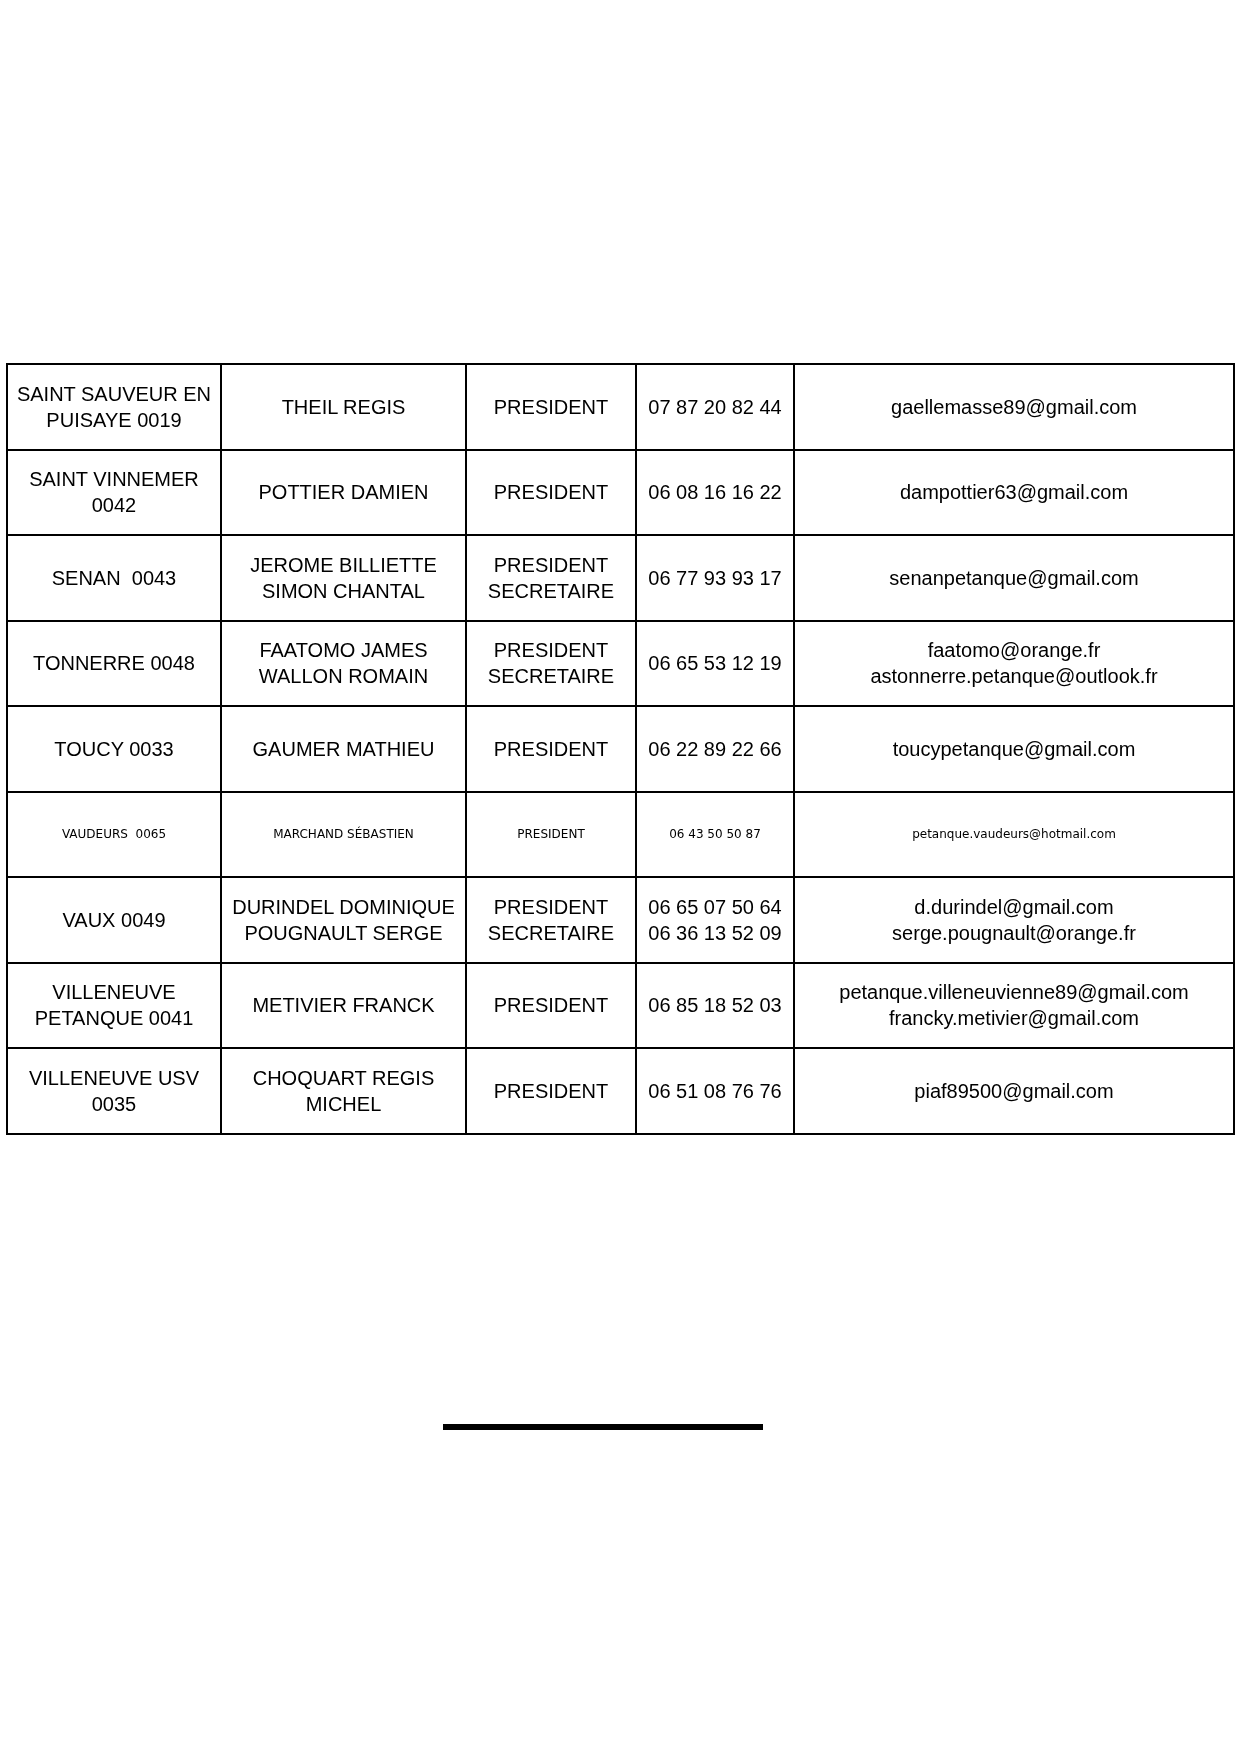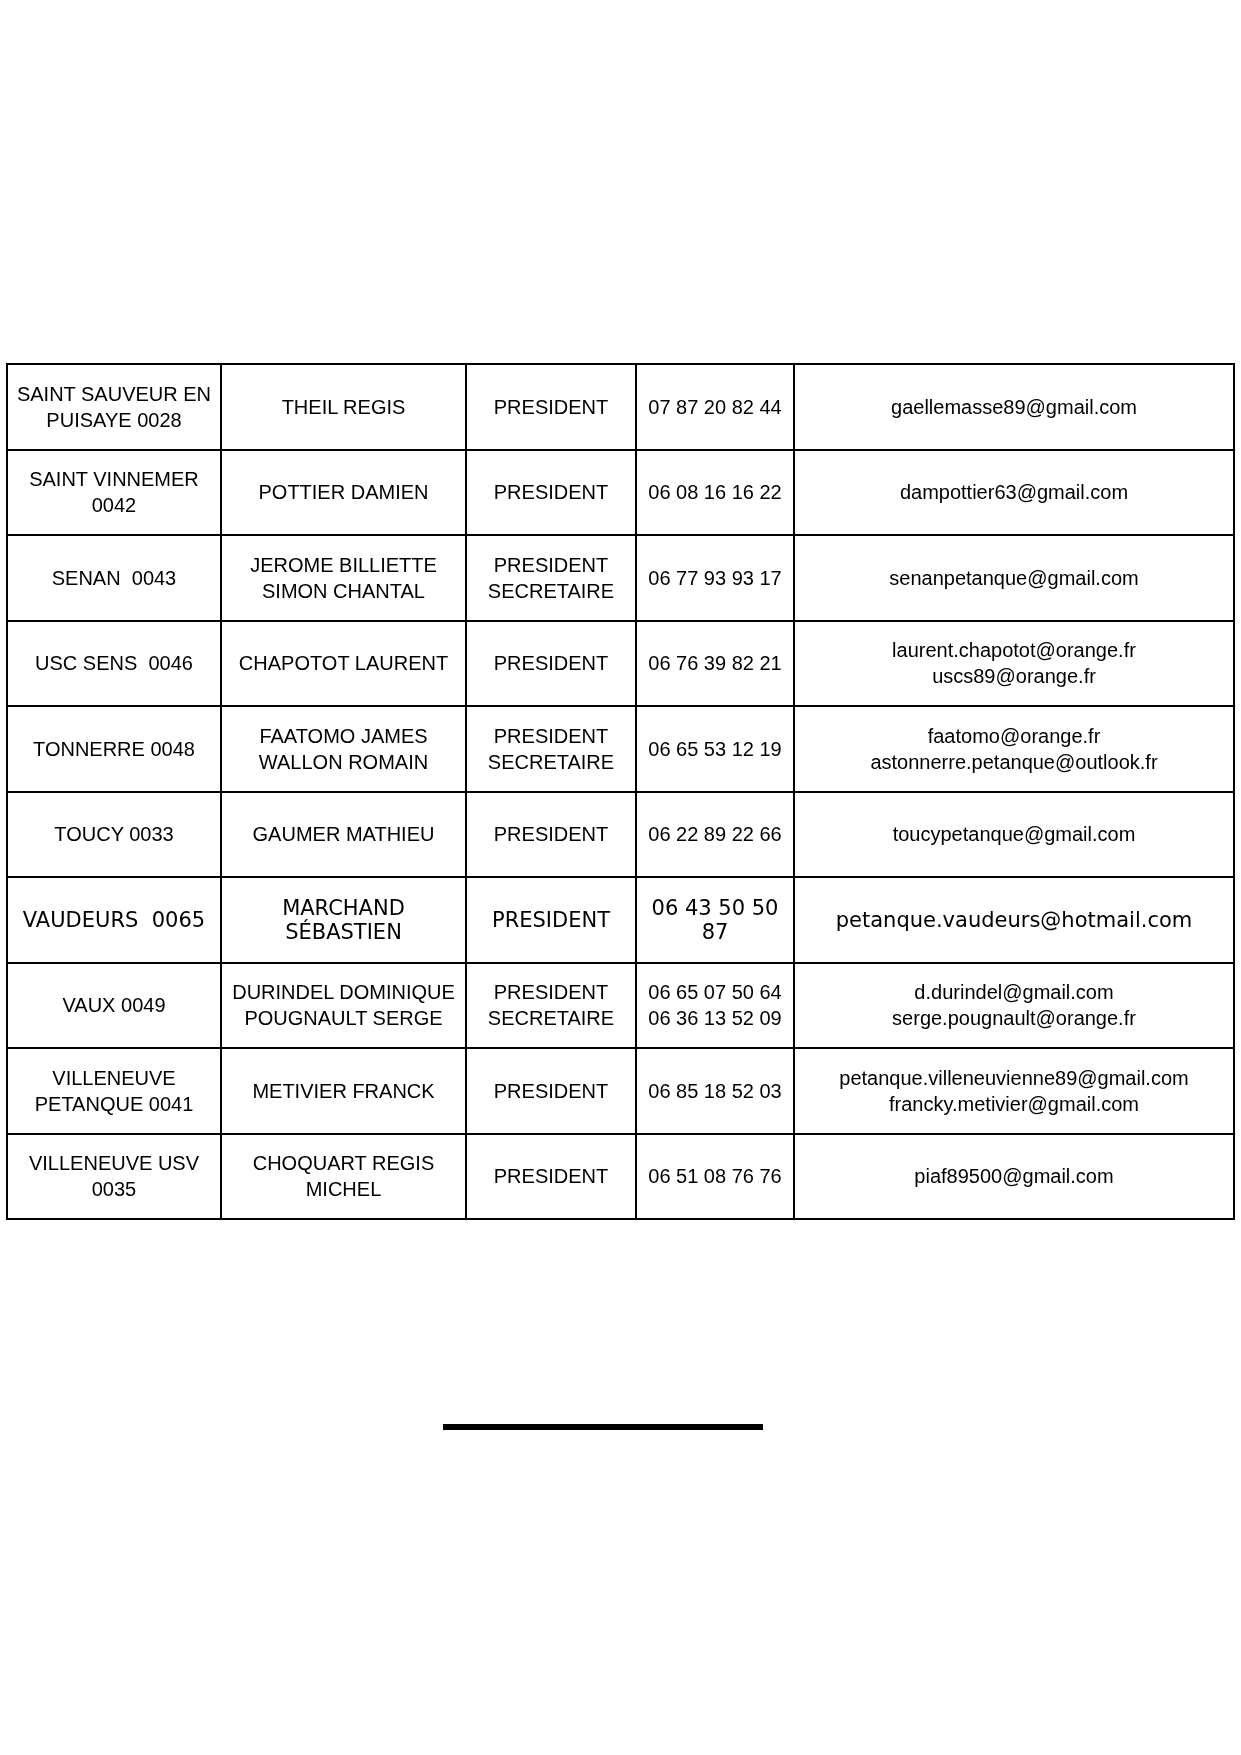--- a/index.html
+++ b/index.html
@@ -40,21 +40,21 @@
     font-size: 20px;
     line-height: 26px;
     padding: 0 2px;
     white-space: pre-wrap;
     overflow: hidden;
     color: #000000;
   }
   
   table.clubs tr.alt-font td {
     font-family: "DejaVu Sans", sans-serif;
-    font-size: 21px;
+    font-size: 12px;
     line-height: 24px;
   }
   .bottom-bar {
     position: absolute;
     left: 443px;
     bottom: 0;
     width: 320px;
     height: 6px;
     background: #000000;
   }
@@ -67,46 +67,39 @@
   <table class="clubs">
     <colgroup>
       <col style="width:214px">
       <col style="width:245px">
       <col style="width:170px">
       <col style="width:158px">
       <col style="width:440px">
     </colgroup>
     <tbody>
         <tr>
-          <td><div>SAINT SAUVEUR EN</div><div>PUISAYE 0028</div></td>
+          <td><div>SAINT SAUVEUR EN</div><div>PUISAYE 0019</div></td>
           <td><div>THEIL REGIS</div></td>
           <td><div>PRESIDENT</div></td>
           <td><div>07 87 20 82 44</div></td>
           <td><div>gaellemasse89@gmail.com</div></td>
         </tr>
         <tr>
           <td><div>SAINT VINNEMER 0042</div></td>
           <td><div>POTTIER DAMIEN</div></td>
           <td><div>PRESIDENT</div></td>
           <td><div>06 08 16 16 22</div></td>
           <td><div>dampottier63@gmail.com</div></td>
         </tr>
         <tr>
           <td><div>SENAN  0043</div></td>
           <td><div>JEROME BILLIETTE</div><div>SIMON CHANTAL</div></td>
           <td><div>PRESIDENT</div><div>SECRETAIRE</div></td>
           <td><div>06 77 93 93 17</div></td>
           <td><div>senanpetanque@gmail.com</div></td>
-        </tr>
-        <tr>
-          <td><div>USC SENS  0046</div></td>
-          <td><div>CHAPOTOT LAURENT</div></td>
-          <td><div>PRESIDENT</div></td>
-          <td><div>06 76 39 82 21</div></td>
-          <td><div>laurent.chapotot@orange.fr</div><div>uscs89@orange.fr</div></td>
         </tr>
         <tr>
           <td><div>TONNERRE 0048</div></td>
           <td><div>FAATOMO JAMES</div><div>WALLON ROMAIN</div></td>
           <td><div>PRESIDENT</div><div>SECRETAIRE</div></td>
           <td><div>06 65 53 12 19</div></td>
           <td><div>faatomo@orange.fr</div><div>astonnerre.petanque@outlook.fr</div></td>
         </tr>
         <tr>
           <td><div>TOUCY 0033</div></td>

